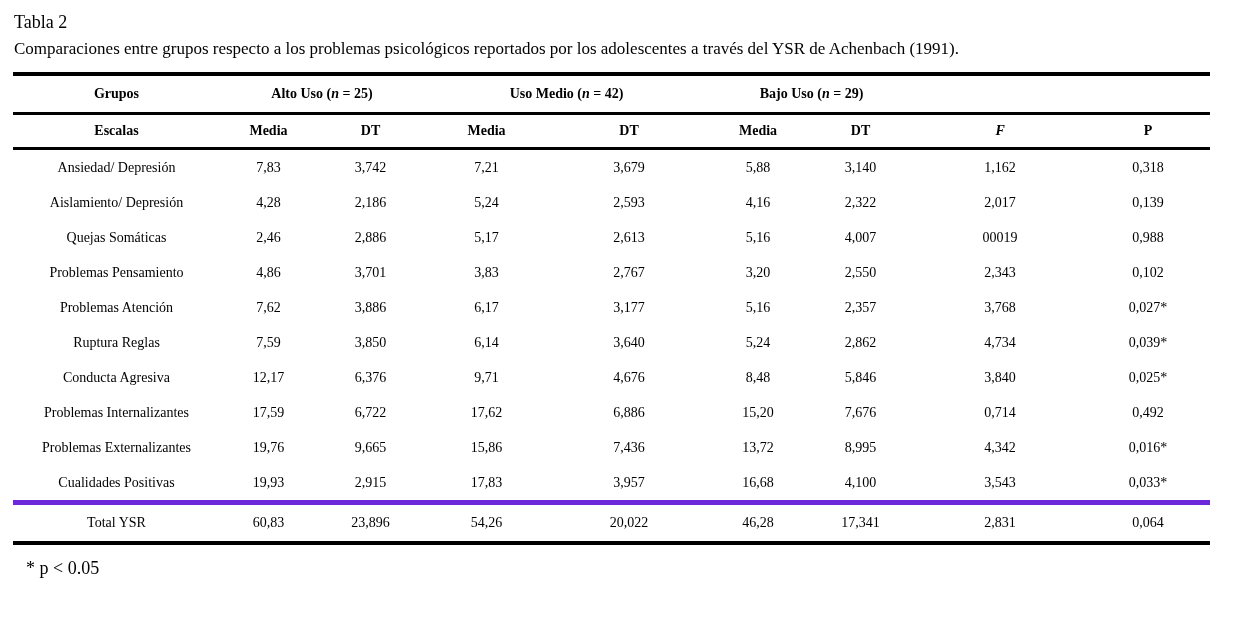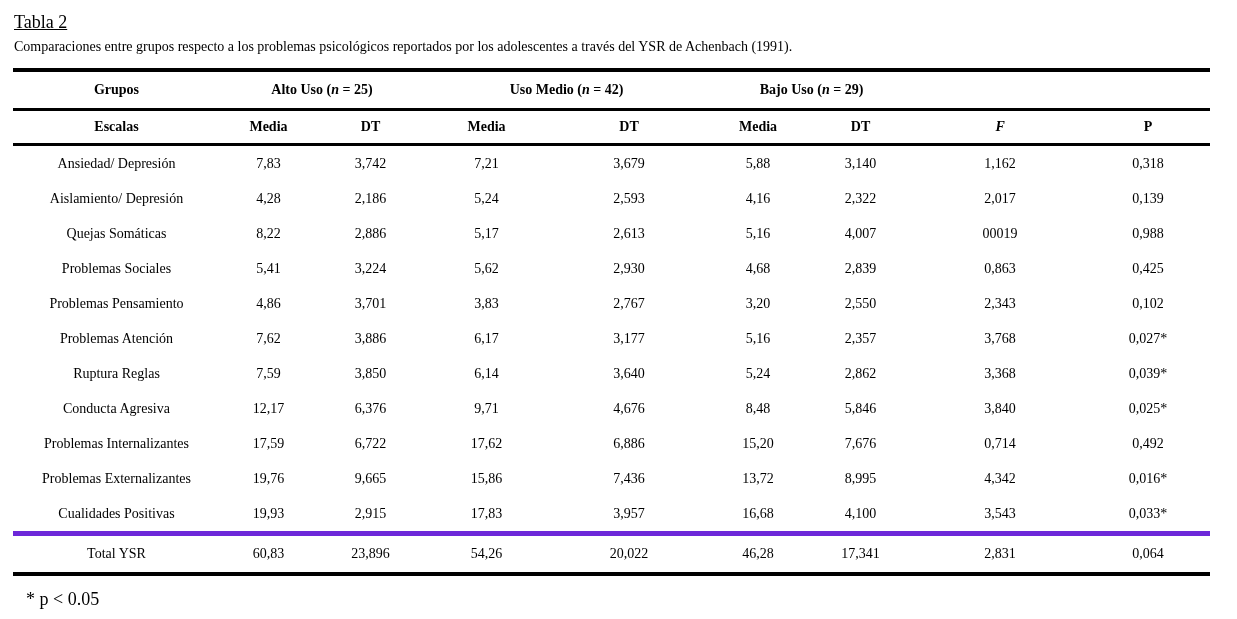--- a/index.html
+++ b/index.html
@@ -6,26 +6,25 @@
     margin: 0; padding: 0;
     width: 1237px; height: 619px;
     background: #ffffff;
     overflow: hidden;
     font-family: "Liberation Serif", "DejaVu Serif", serif;
     color: #000;
   }
   .page { padding: 10px 14px 0 13px; }
   .doc-title {
     font-size: 18px;
-    text-decoration: underline;
     width: fit-content;
     margin: 2px 0 6px 1px;
   }
   .doc-caption {
-    font-size: 14px;
+    font-size: 17px;
     margin: 0 0 13px 1px;
     white-space: nowrap;
   }
   table.ysr {
     border-collapse: collapse;
     table-layout: fixed;
     width: 1197px;
     border-top: 4px solid #000;
     border-bottom: 4px solid #000;
     font-size: 14px;
@@ -110,39 +109,28 @@
           <td>2,186</td>
           <td>5,24</td>
           <td>2,593</td>
           <td>4,16</td>
           <td>2,322</td>
           <td>2,017</td>
           <td>0,139</td>
         </tr>
         <tr class="data-row">
           <td class="c-label">Quejas Somáticas</td>
-          <td>8,22</td>
+          <td>2,46</td>
           <td>2,886</td>
           <td>5,17</td>
           <td>2,613</td>
           <td>5,16</td>
           <td>4,007</td>
           <td>00019</td>
           <td>0,988</td>
-        </tr>
-        <tr class="data-row">
-          <td class="c-label">Problemas Sociales</td>
-          <td>5,41</td>
-          <td>3,224</td>
-          <td>5,62</td>
-          <td>2,930</td>
-          <td>4,68</td>
-          <td>2,839</td>
-          <td>0,863</td>
-          <td>0,425</td>
         </tr>
         <tr class="data-row">
           <td class="c-label">Problemas Pensamiento</td>
           <td>4,86</td>
           <td>3,701</td>
           <td>3,83</td>
           <td>2,767</td>
           <td>3,20</td>
           <td>2,550</td>
           <td>2,343</td>
@@ -160,21 +148,21 @@
           <td>0,027*</td>
         </tr>
         <tr class="data-row">
           <td class="c-label">Ruptura Reglas</td>
           <td>7,59</td>
           <td>3,850</td>
           <td>6,14</td>
           <td>3,640</td>
           <td>5,24</td>
           <td>2,862</td>
-          <td>3,368</td>
+          <td>4,734</td>
           <td>0,039*</td>
         </tr>
         <tr class="data-row">
           <td class="c-label">Conducta Agresiva</td>
           <td>12,17</td>
           <td>6,376</td>
           <td>9,71</td>
           <td>4,676</td>
           <td>8,48</td>
           <td>5,846</td>

